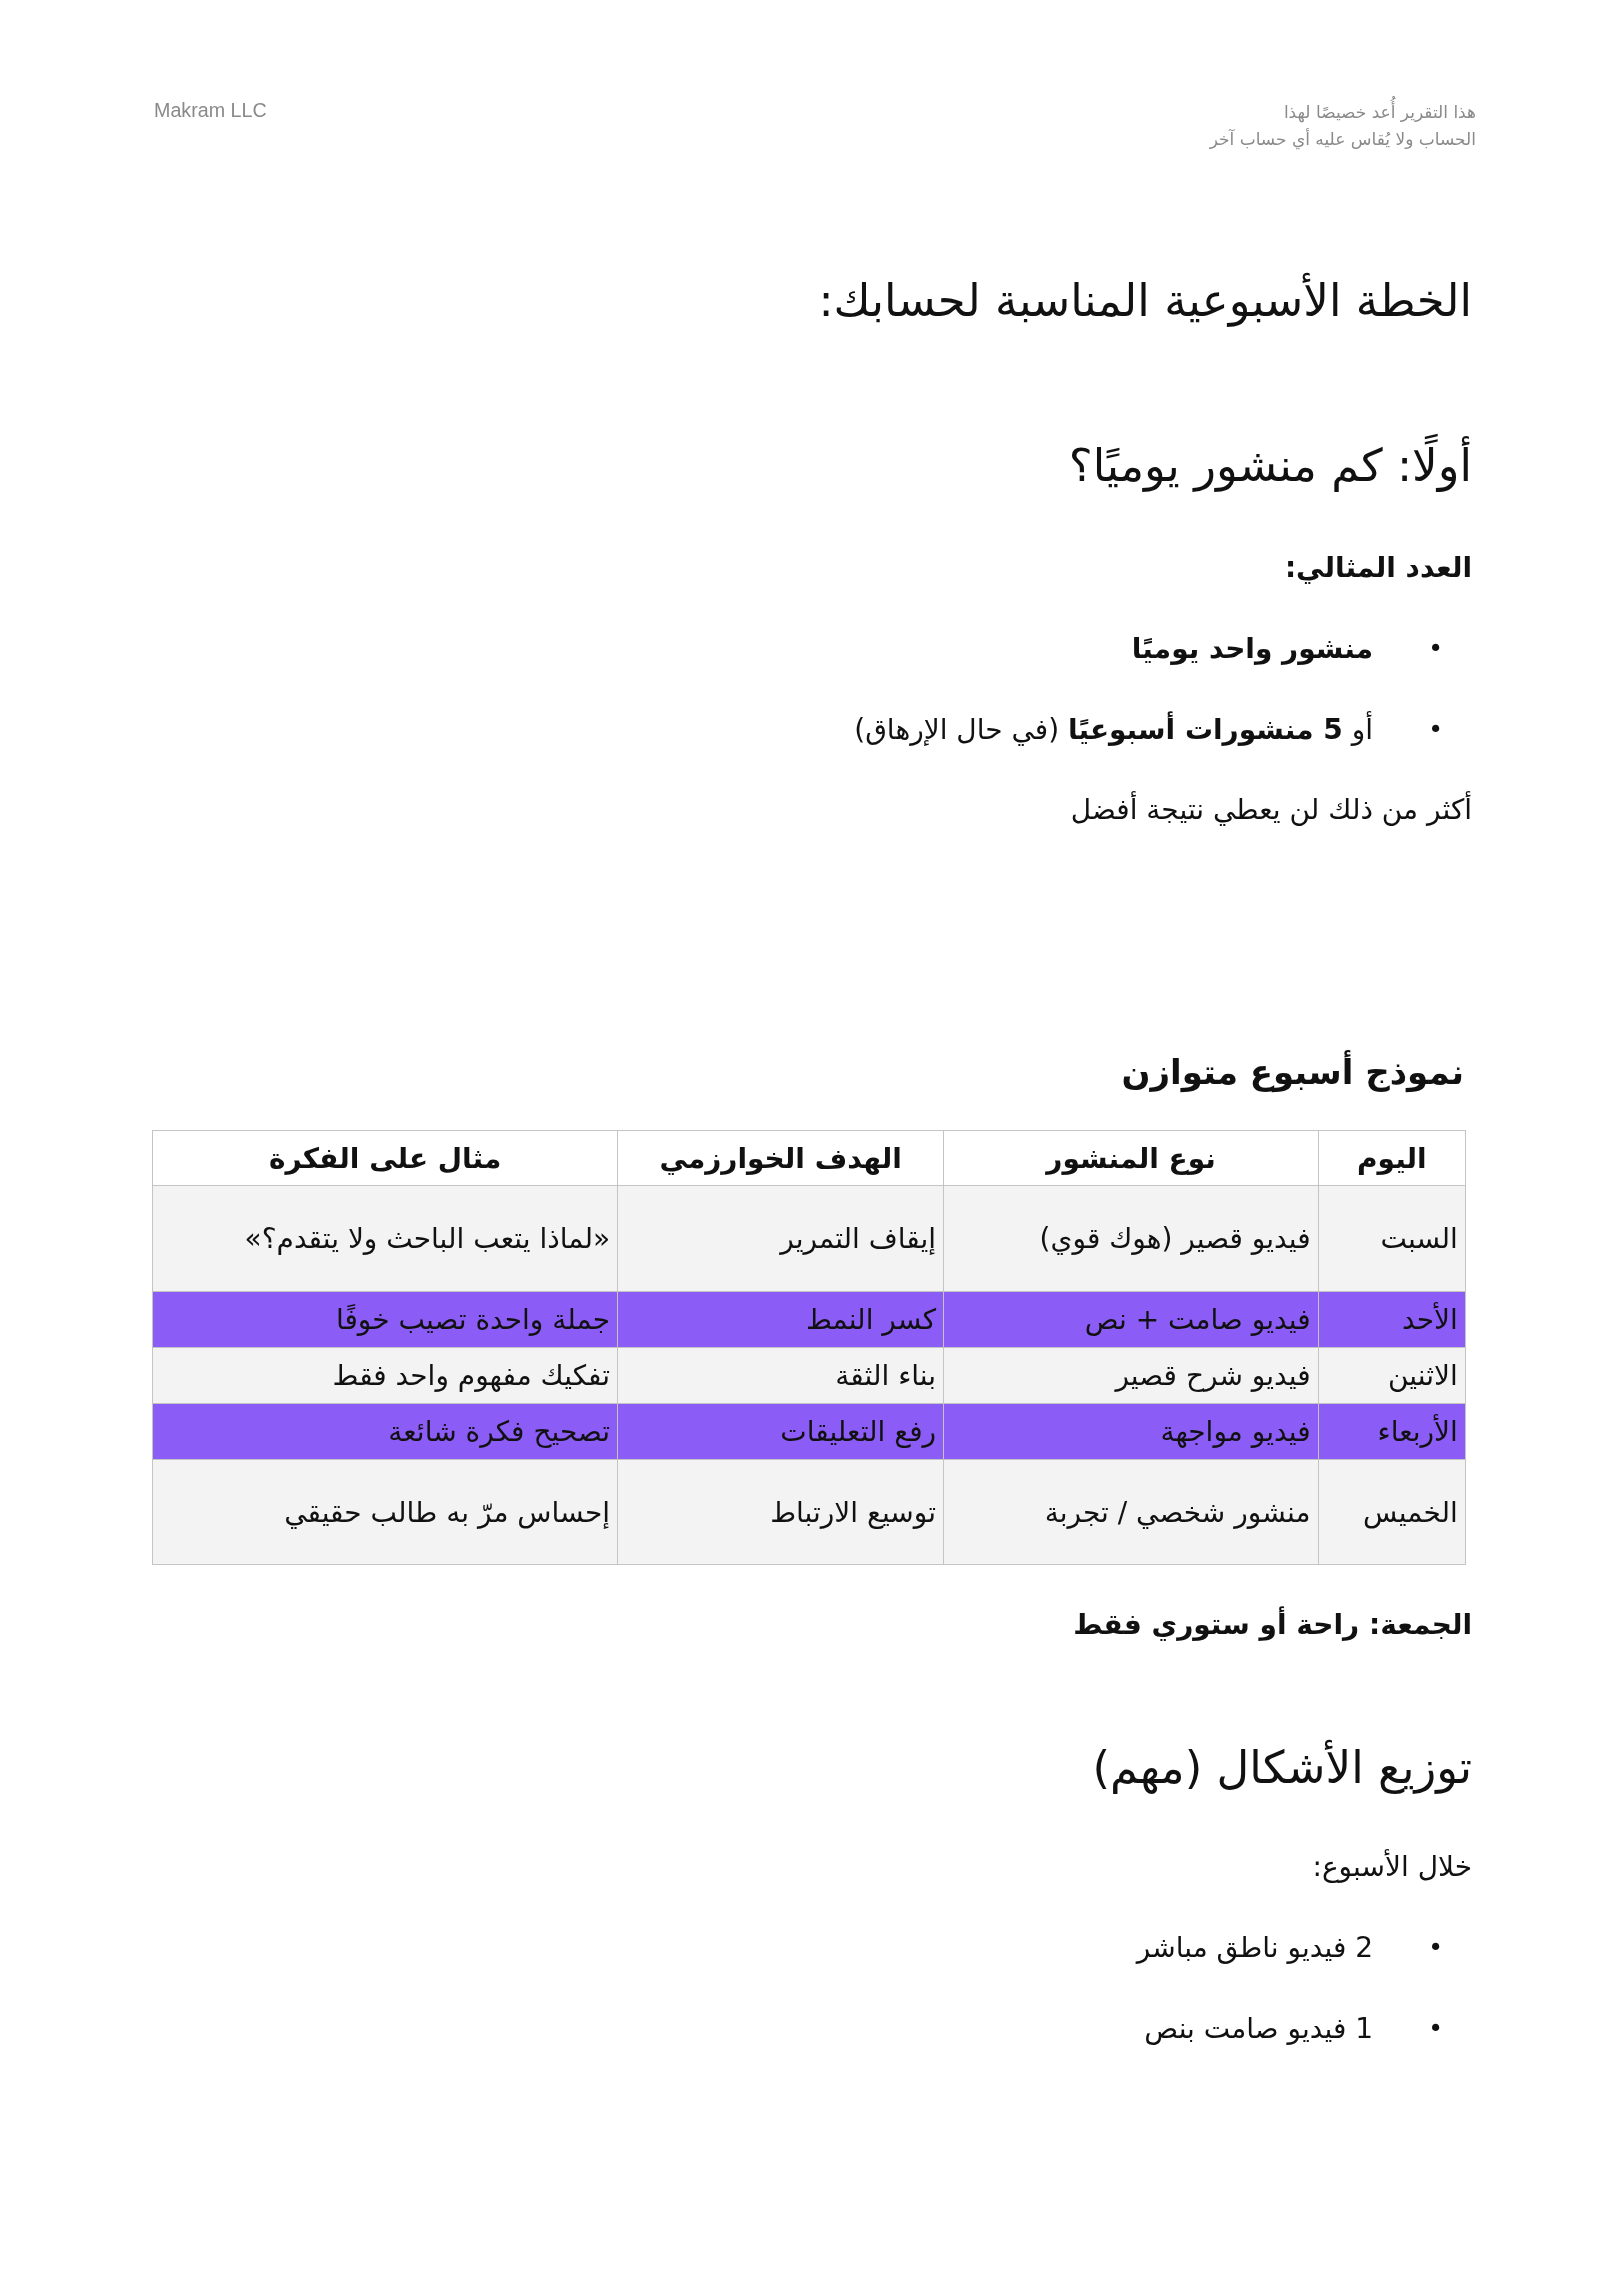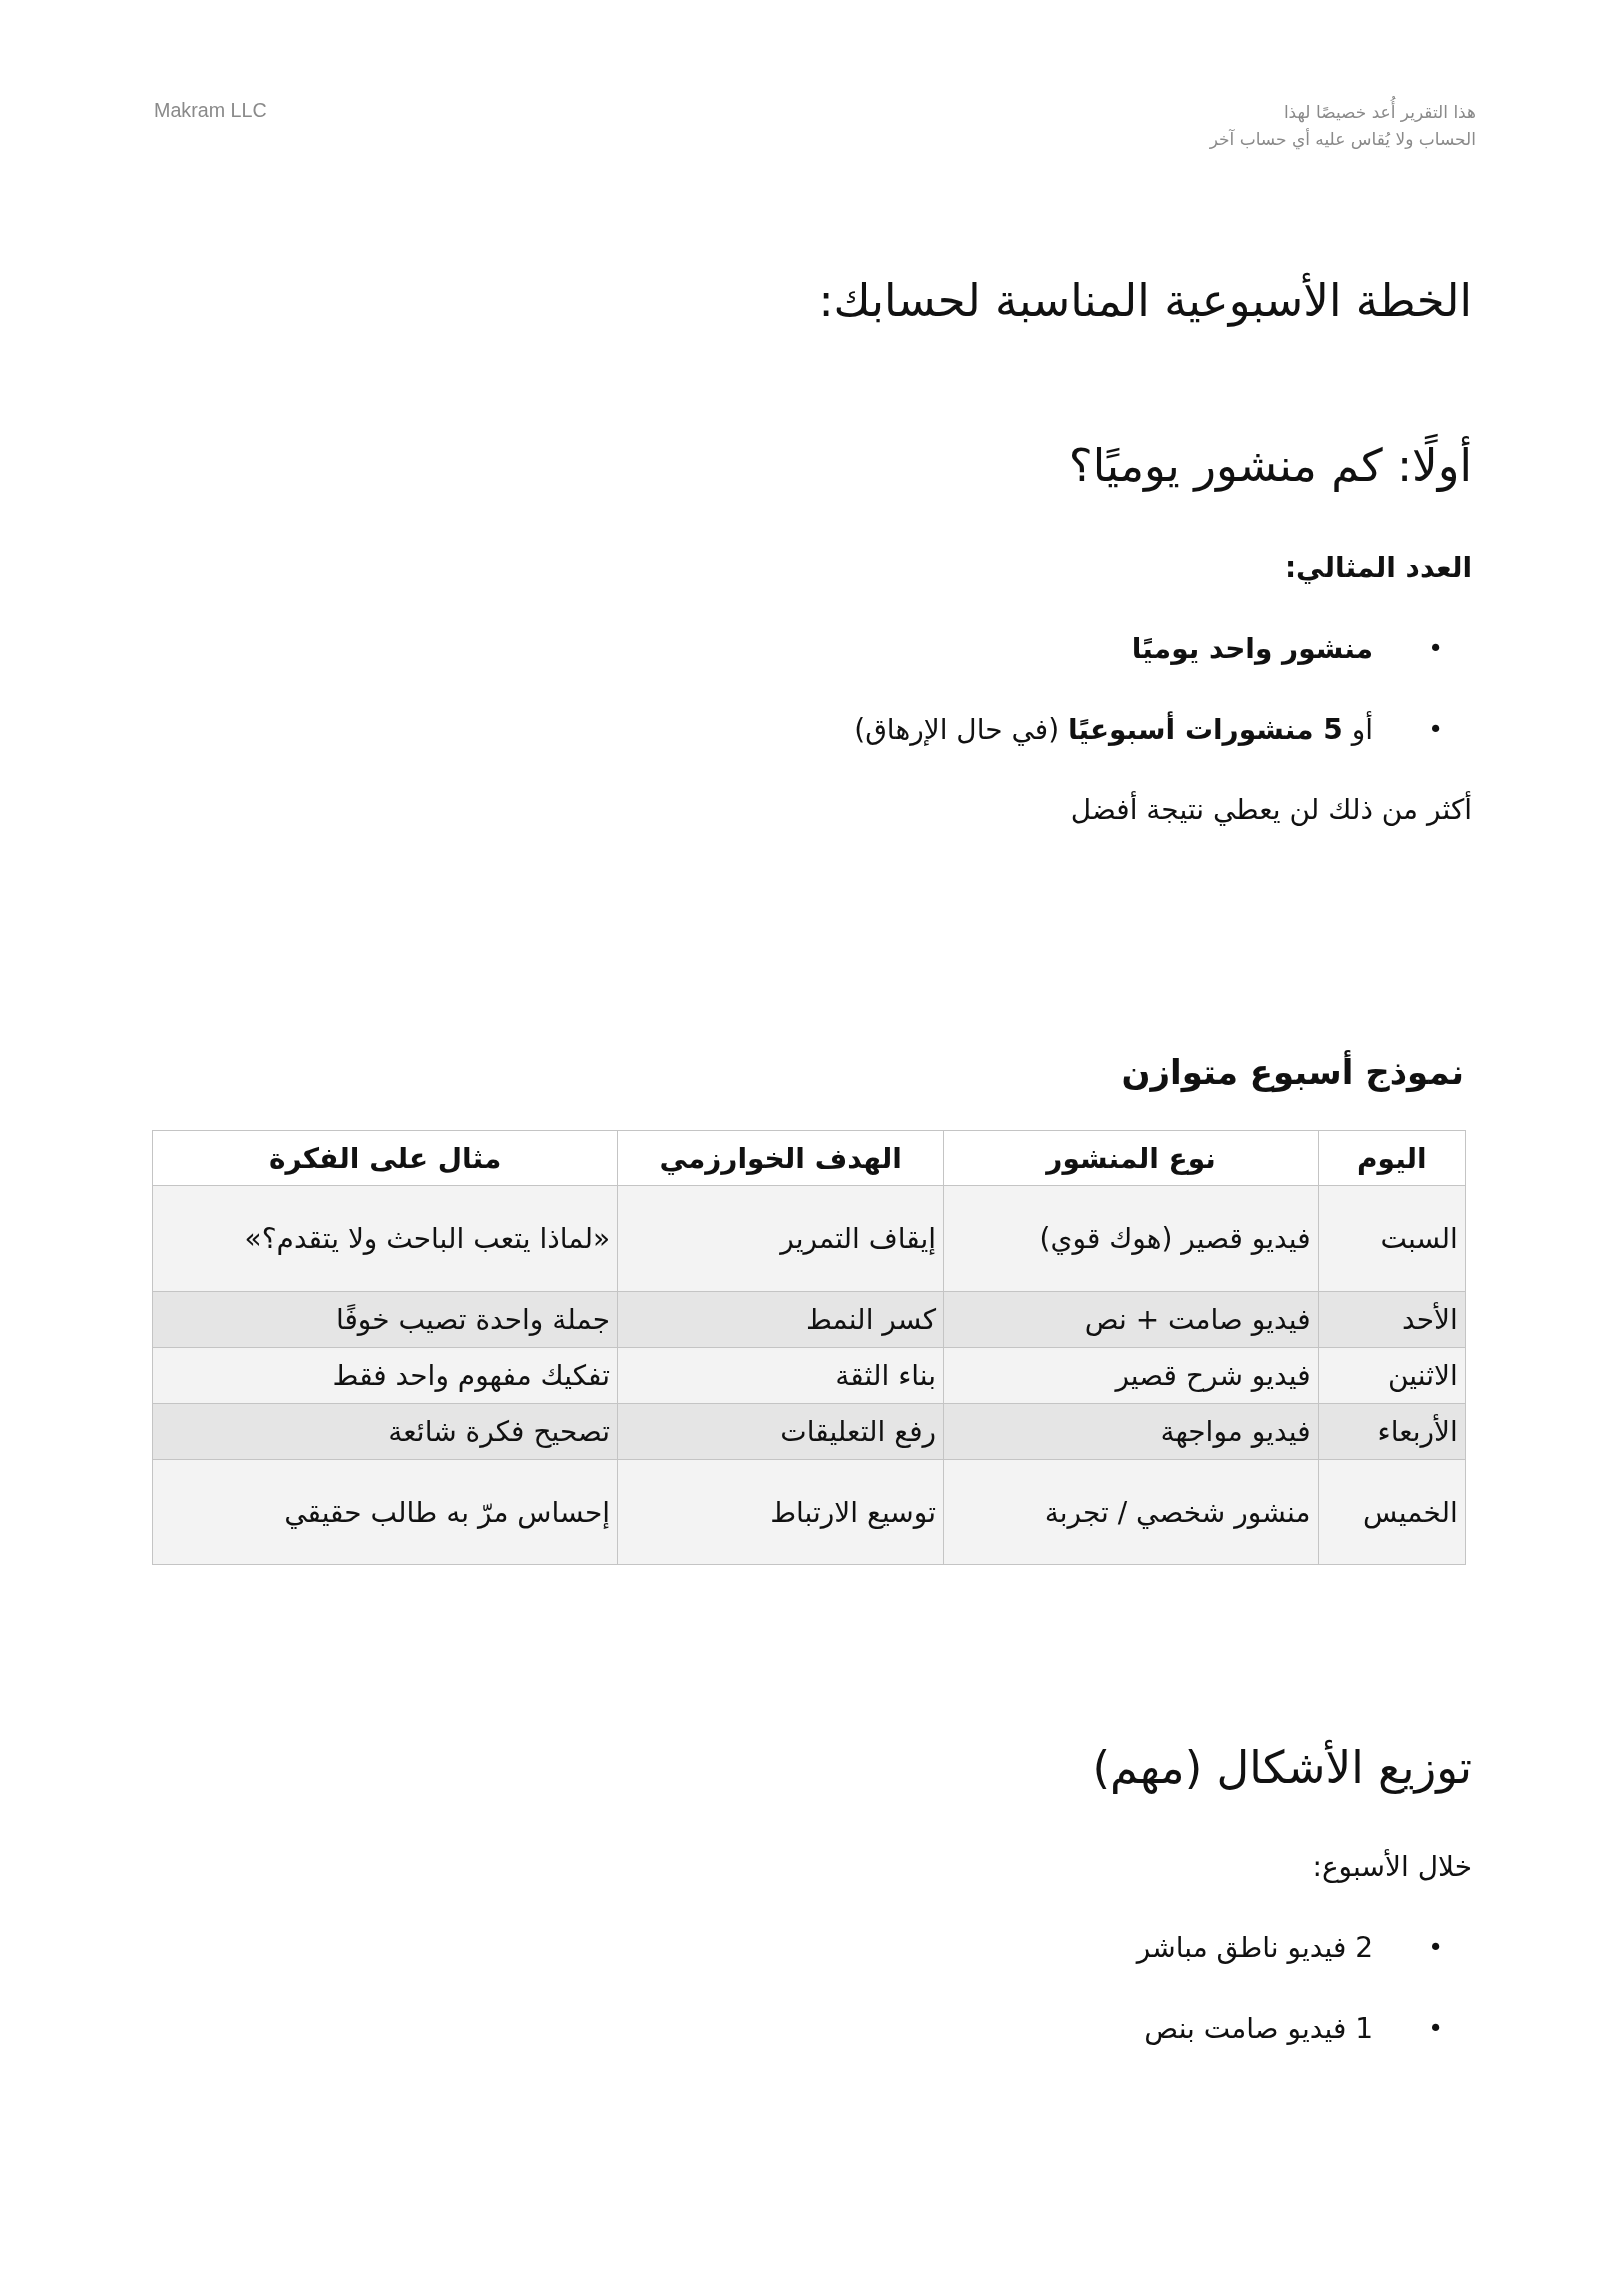--- a/index.html
+++ b/index.html
@@ -115,21 +115,21 @@
       padding: 0 7.2px;
       vertical-align: middle;
     }
     table.plan th {
       text-align: center;
       font-weight: bold;
       height: 54px;
       background: #ffffff;
     }
     table.plan tr.gray td { background: #f3f3f3; }
-    table.plan tr.white td { background: #e5e5e5; padding-left: 28px; }
+    table.plan tr.white td { background: #8b5cf6; padding-left: 28px; }
     .col-day { width: 134px; }
     .col-type { width: 376px; }
     .col-goal { width: 322px; }
     .col-ex { width: 474px; }
   </style>
 </head>
 <body>
 
 <div class="page">
 
@@ -207,20 +207,23 @@
       </tr>
       <tr class="gray" style="height:105px;">
         <td>الخميس</td>
         <td>منشور شخصي / تجربة</td>
         <td>توسيع الارتباط</td>
         <td>إحساس مرّ به طالب حقيقي</td>
       </tr>
     </tbody>
   </table>
 
+  <div class="content" style="top:1603px;">
+    <p class="p-bold">الجمعة: راحة أو ستوري فقط</p>
+  </div>
 
   <div class="content" style="top:1736px;">
     <h2 class="h-main">توزيع الأشكال (مهم)</h2>
   </div>
   <div class="content" style="top:1845px;">
     <p class="p-normal">خلال الأسبوع:</p>
   </div>
   <div class="content" style="top:1926px;">
     <ul class="bullets">
       <li style="margin-bottom:38px;">

